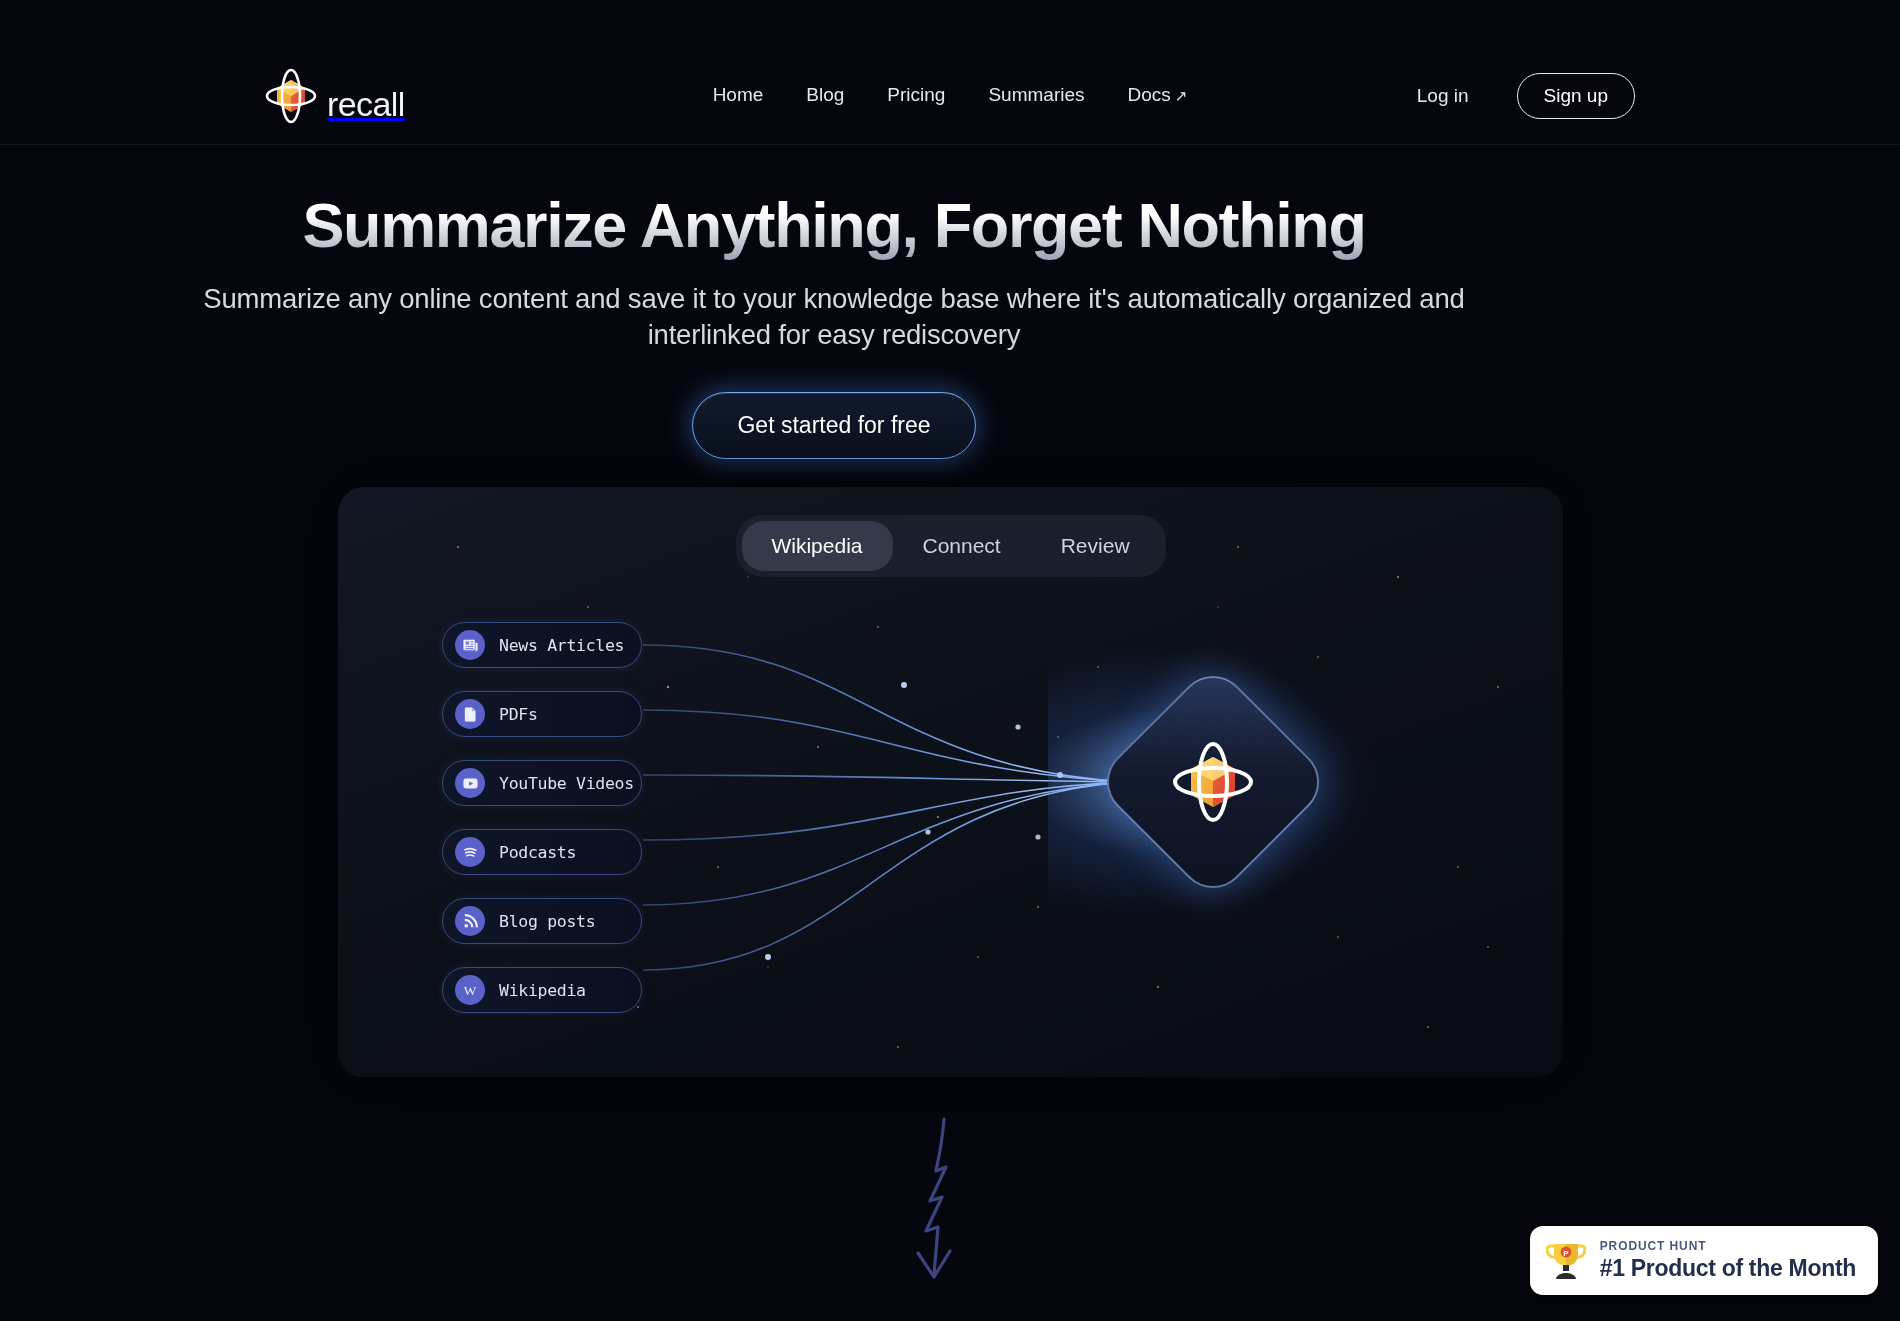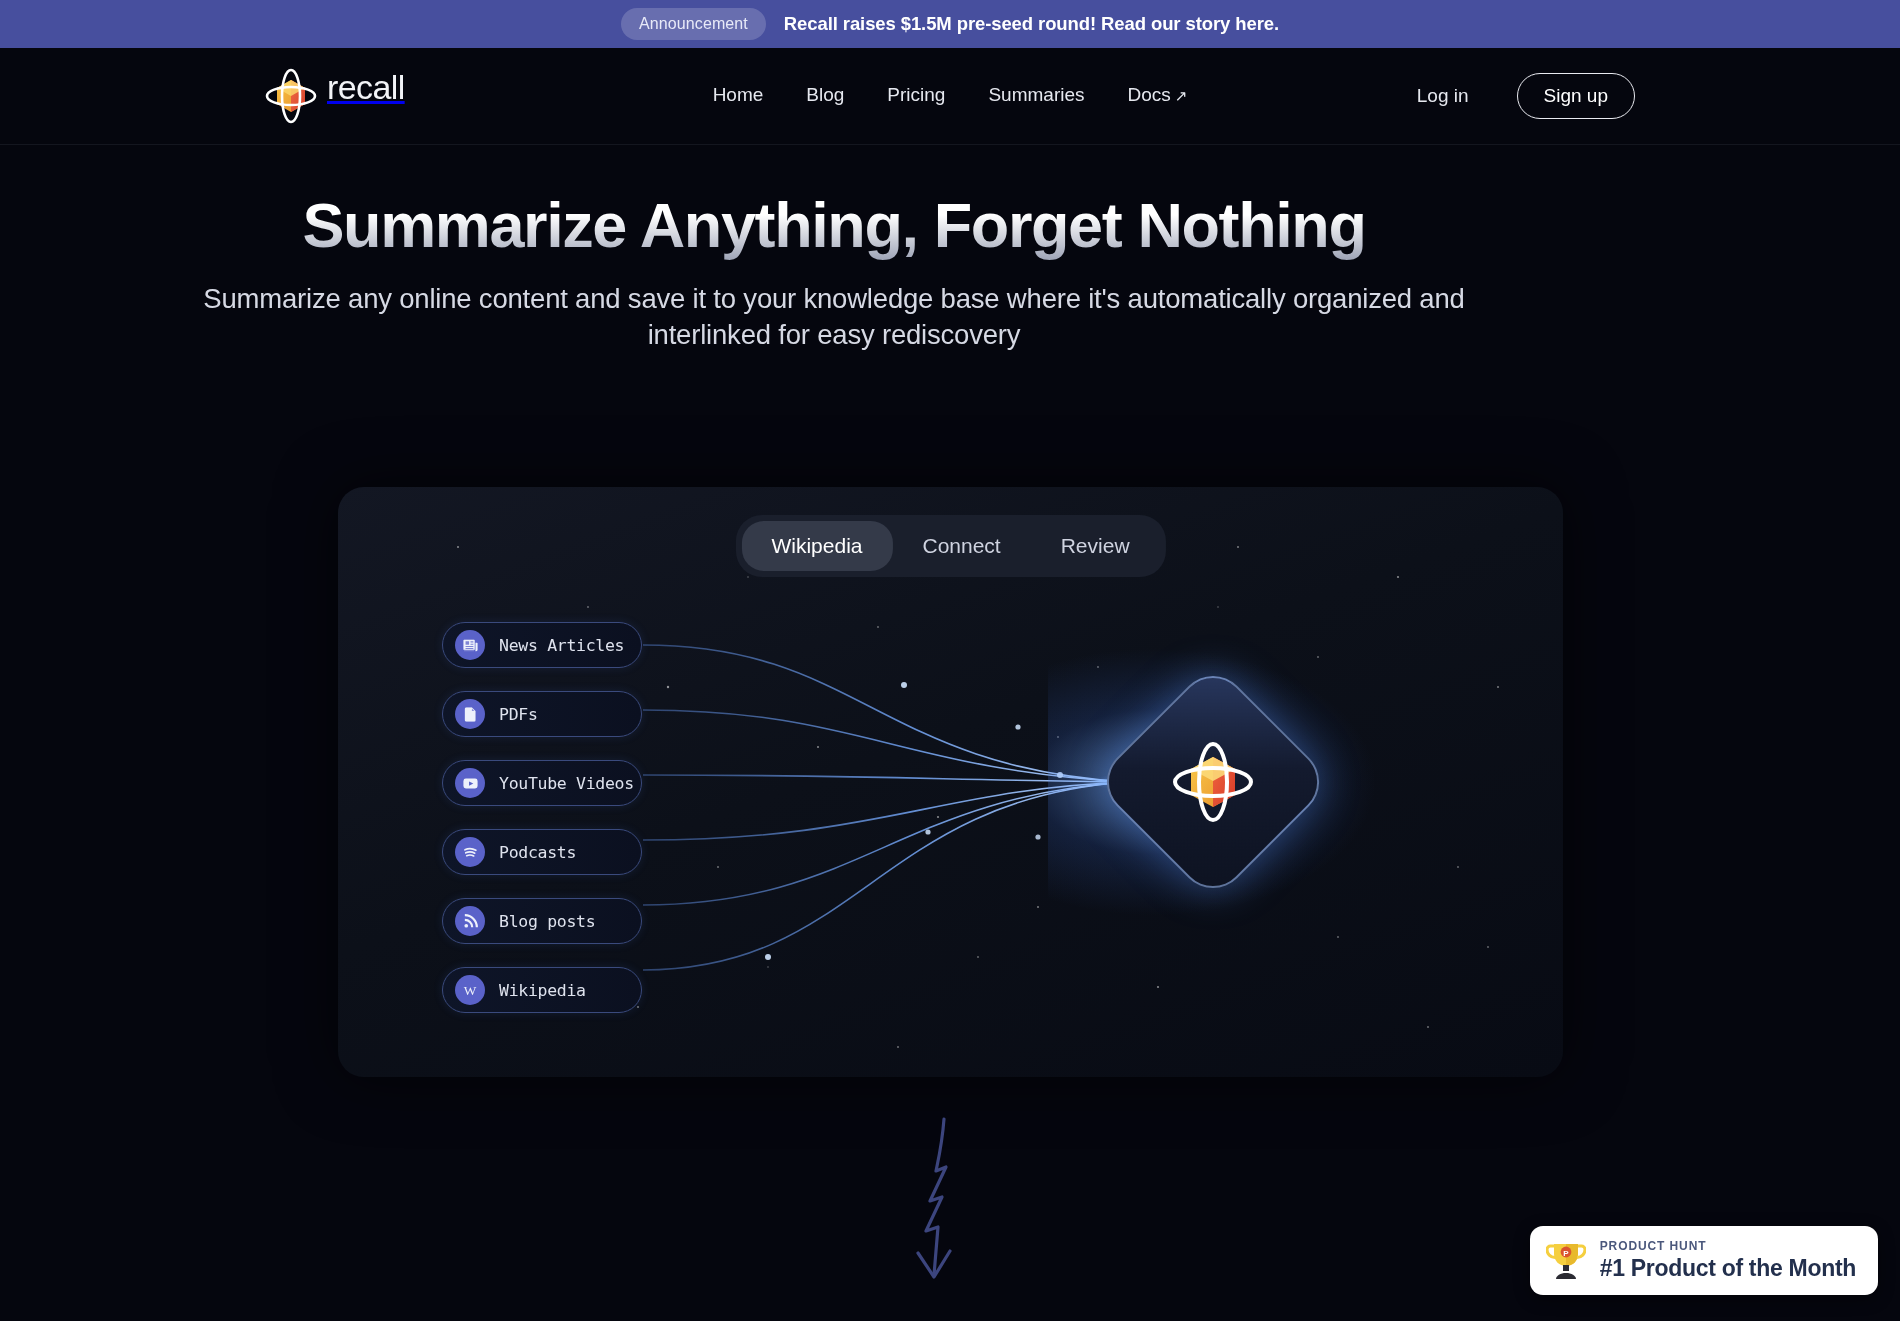--- a/index.html
+++ b/index.html
@@ -24,21 +24,21 @@
   }
   .announce-text { color:#ffffff; font-size:18.5px; font-weight:bold; letter-spacing:-.1px; }
 
   
   .header {
     position:absolute; left:0; top:48px; width:1900px; height:97px;
     border-bottom:1px solid #14161f;
     display:flex; align-items:center;
   }
   .logo-wrap { position:absolute; left:265px; top:50%; transform:translateY(-50%);
-               display:flex; align-items:flex-start; gap:10px; }
+               display:flex; align-items:flex-end; gap:10px; }
   .logo-mark { width:52px; height:56px; position:relative; }
   .logo-text { color:#f2f3f7; font-size:34px; letter-spacing:-.6px; }
 
   .nav { position:absolute; left:50%; transform:translateX(-50%); top:50%;
          margin-top:-12px; display:flex; align-items:center; gap:43px; }
   .nav a { color:#e6e8ef; font-size:19px; text-decoration:none; white-space:nowrap; }
   .nav .ext { font-size:15px; margin-left:4px; display:inline-block; }
 
   .auth { position:absolute; right:265px; top:50%; transform:translateY(-50%);
           display:flex; align-items:center; gap:48px; }
@@ -146,24 +146,20 @@
   }
   .ph-trophy { width:40px; height:42px; flex:0 0 40px; }
   .ph-kicker { color:#4b587c; font-size:12px; font-weight:bold; letter-spacing:.9px; }
   .ph-title { color:#23304d; font-size:23px; font-weight:bold; letter-spacing:-.3px; margin-top:2px; }
 </style>
 </head>
 <body>
 
 <div class="page">
 
-  <div class="announce">
-    <span class="announce-badge">Announcement</span>
-    <span class="announce-text">Recall raises $1.5M pre-seed round! Read our story here.</span>
-  </div>
 
   <div class="header">
 
     <a class="logo-wrap" href="#">
       <span class="logo-mark">
         <svg viewBox="0 0 52 56" width="52" height="56" aria-hidden="true">
           <defs>
             <linearGradient id="cubeA" x1="0" y1="0" x2="1" y2="1">
               <stop offset="0" stop-color="#f7c244"></stop>
                 <stop offset="1" stop-color="#e8922c"></stop>
@@ -195,20 +191,23 @@
 
     <div class="auth">
       <a class="login" href="#">Log in</a>
       <button class="signup">Sign up</button>
     </div>
   </div>
 
   <div class="hero">
     <h1 class="hero-title">Summarize Anything, Forget Nothing</h1>
     <p class="hero-sub">Summarize any online content and save it to your knowledge base where it's automatically organized and interlinked for easy rediscovery</p>
+    <div class="cta-wrap">
+      <button class="cta">Get started for free</button>
+    </div>
   </div>
 
   <div class="card">
 
     <svg class="starfield" viewBox="0 0 1225 590">
       <g fill="#ffffff">
         <circle cx="120" cy="60" r="1" opacity=".5"></circle>
           <circle cx="250" cy="120" r=".9" opacity=".4"></circle>
         <circle cx="330" cy="200" r="1.2" opacity=".55"></circle>
           <circle cx="410" cy="90" r=".8" opacity=".35"></circle>

